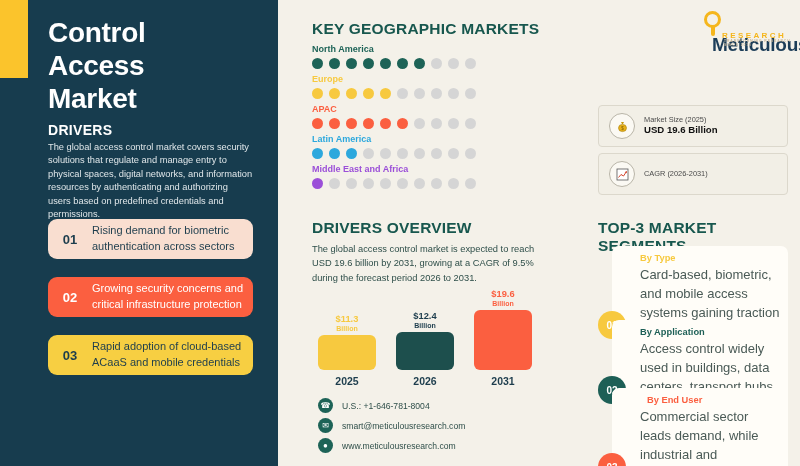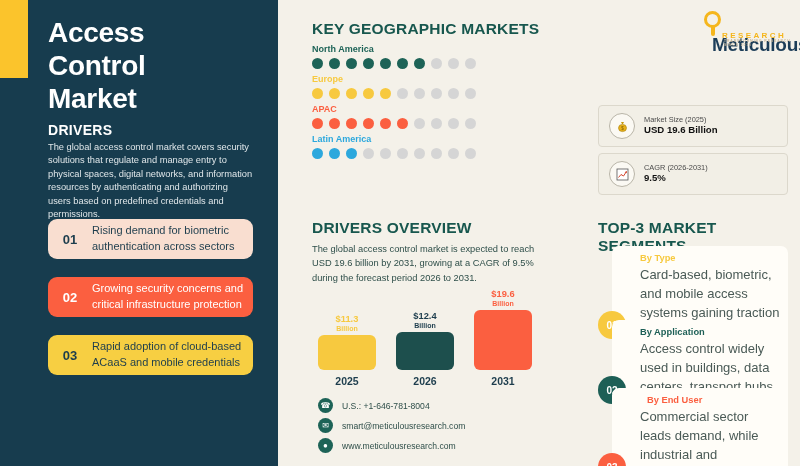--- a/index.html
+++ b/index.html
@@ -163,22 +163,22 @@
   .seg-desc { font-size: 13px; line-height: 1.45; color: #4a5a56; }
 </style>
 </head>
 <body>
 
 <div id="page">
 
   <div id="left-panel">
     <div id="accent-bar"></div>
     <div id="main-title">
+      <div>Control</div>
       <div>Access</div>
-      <div>Control</div>
       <div>Market</div>
     </div>
     <div id="drivers-heading">DRIVERS</div>
     <div id="drivers-desc">The global access control market covers security solutions that regulate and manage entry to physical spaces, digital networks, and information resources by authenticating and authorizing users based on predefined credentials and permissions.</div>
 
     <div class="driver-card" id="driver-1">
       <div class="driver-num">01</div>
       <div class="driver-text">Rising demand for biometric authentication across sectors</div>
     </div>
     <div class="driver-card" id="driver-2">
@@ -236,20 +236,35 @@
         <span class="dot"></span>
         <span class="dot"></span>
       </div>
   </div>
   <div class="geo-row" id="geo-row-3">
     <div class="geo-label" style="color: rgb(44, 168, 221);">Latin America</div>
     <div class="geo-dots">
         <span class="dot" style="background: rgb(44, 168, 221);"></span>
         <span class="dot" style="background: rgb(44, 168, 221);"></span>
         <span class="dot" style="background: rgb(44, 168, 221);"></span>
+        <span class="dot"></span>
+        <span class="dot"></span>
+        <span class="dot"></span>
+        <span class="dot"></span>
+        <span class="dot"></span>
+        <span class="dot"></span>
+        <span class="dot"></span>
+      </div>
+  </div>
+  <div class="geo-row" id="geo-row-4">
+    <div class="geo-label" style="color: rgb(155, 79, 216);">Middle East and Africa</div>
+    <div class="geo-dots">
+        <span class="dot" style="background: rgb(155, 79, 216);"></span>
+        <span class="dot"></span>
+        <span class="dot"></span>
         <span class="dot"></span>
         <span class="dot"></span>
         <span class="dot"></span>
         <span class="dot"></span>
         <span class="dot"></span>
         <span class="dot"></span>
         <span class="dot"></span>
       </div>
   </div>
 
@@ -320,21 +335,20 @@
   <div class="stat-card" id="stat-2">
     <div class="stat-icon">
       <svg width="13" height="13" viewBox="0 0 13 13">
         <rect x="1" y="1" width="11" height="11" fill="#fff" stroke="#555" stroke-width="0.8"></rect>
         <polyline points="2.5,9.5 5,6.5 7.5,8 10.5,3.5" fill="none" stroke="#d3462f" stroke-width="1"></polyline>
         <polygon points="10.5,3 11,5.2 8.6,4.2" fill="#d3462f"></polygon>
       </svg>
     </div>
     <div class="stat-body">
       <div class="stat-label">CAGR (2026-2031)</div>
-      <div class="stat-value">9.5%</div>
     </div>
   </div>
 
   <div class="sec-title" id="segments-title">TOP-3 MARKET SEGMENTS</div>
   <div class="seg-card" id="seg-0">
     <div class="seg-badge" style="background: rgb(247, 201, 63);">01</div>
     <div class="seg-title" style="color: rgb(247, 201, 63);">By Type</div>
     <div class="seg-desc">Card-based, biometric, and mobile access systems gaining traction across enterprises, driven by security needs and seamless authentication</div>
   </div>
   <div class="seg-card" id="seg-1">

